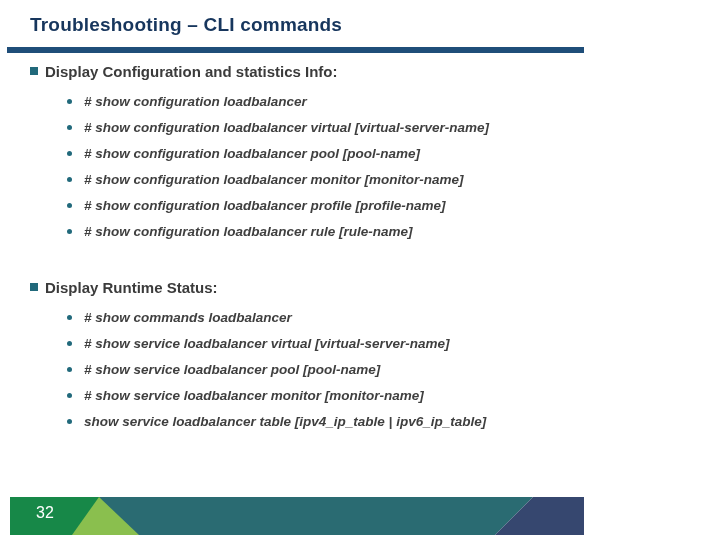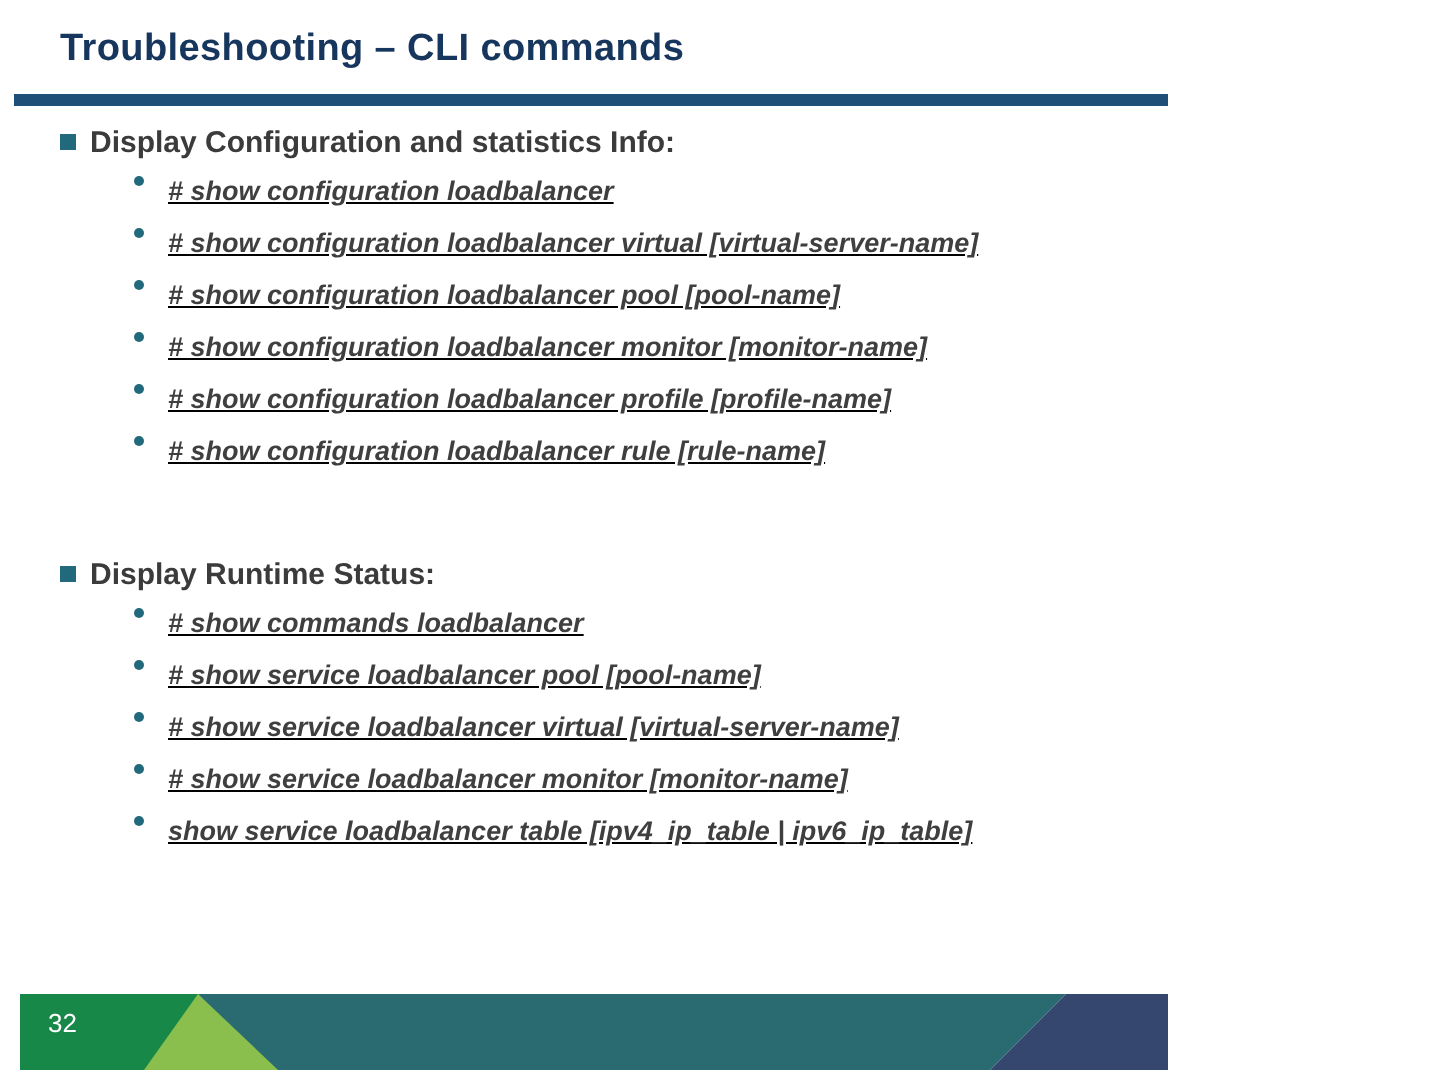--- a/index.html
+++ b/index.html
@@ -48,22 +48,22 @@
     margin-top: 5px;
     flex: 0 0 auto;
   }
   ul.command-list {
     list-style: none;
     margin: 6px 0 0 0;
     padding: 0 0 0 37px;
   }
   ul.command-list li {
     display: flex;
+    align-items: center;
     height: 26px;
-    text-decoration: underline;
   }
   .bullet-dot {
     width: 5px;
     height: 5px;
     border-radius: 50%;
     background: #21697b;
     margin-right: 12px;
     flex: 0 0 auto;
   }
   .command-text {
@@ -76,23 +76,23 @@
   .footer {
     position: absolute;
     left: 0;
     top: 495px;
     width: 720px;
     height: 45px;
   }
   .footer svg { position: absolute; left: 0; top: 0; }
   .page-number {
     position: absolute;
-    left: 24px;
+    left: 36px;
     top: 9px;
-    font-size: 13px;
+    font-size: 16px;
     color: #ffffff;
   }
   .vmware-logo {
     position: absolute;
     right: 30px;
     top: 7px;
     color: #ffffff;
     font-size: 17px;
     letter-spacing: 0.3px;
     white-space: nowrap;
@@ -150,25 +150,25 @@
       <span class="bullet-square"></span>
       <span>Display Runtime Status:</span>
     </div>
     <ul class="command-list">
       <li>
           <span class="bullet-dot"></span>
           <span class="command-text"># show commands loadbalancer</span>
         </li>
       <li>
           <span class="bullet-dot"></span>
-          <span class="command-text"># show service loadbalancer pool [pool-name]</span>
+          <span class="command-text"># show service loadbalancer virtual [virtual-server-name]</span>
         </li>
       <li>
           <span class="bullet-dot"></span>
-          <span class="command-text"># show service loadbalancer virtual [virtual-server-name]</span>
+          <span class="command-text"># show service loadbalancer pool [pool-name]</span>
         </li>
       <li>
           <span class="bullet-dot"></span>
           <span class="command-text"># show service loadbalancer monitor [monitor-name]</span>
         </li>
       <li>
           <span class="bullet-dot"></span>
           <span class="command-text">show service loadbalancer table [ipv4_ip_table | ipv6_ip_table]</span>
         </li>
     </ul>

